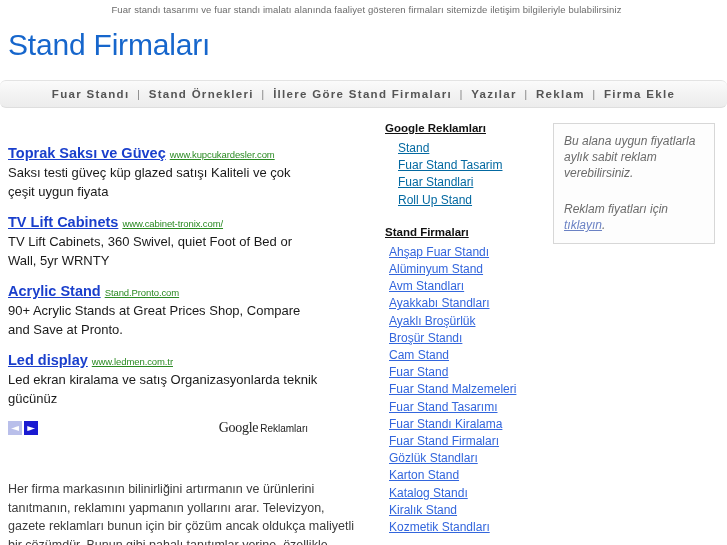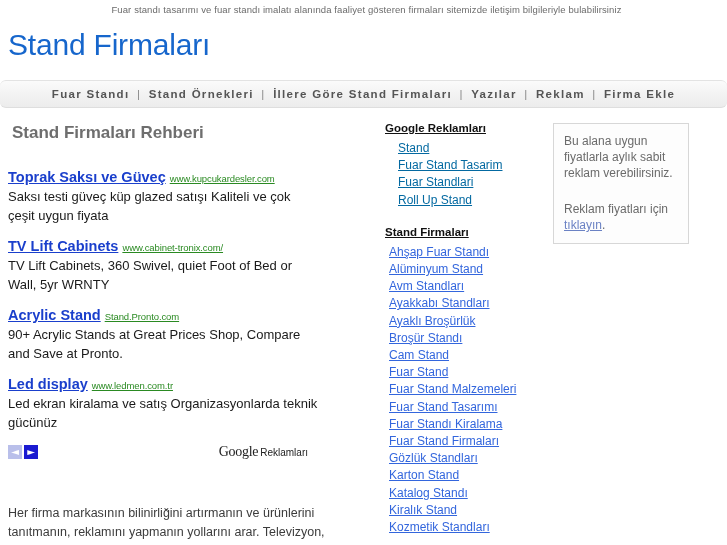--- a/index.html
+++ b/index.html
@@ -206,24 +206,25 @@
     text-decoration: underline;
     cursor: pointer;
   }
   .linkbox.ads .link-list a { color: #0369a1; margin-left: 9px; }
   .section-gap { height: 14px; }
 
   
   .promo-box {
     border: 1px solid #d7d7d7;
     background: #fdfdfd;
-    width: 136px;
+    width: 162px;
     padding: 9px 10px 10px 10px;
     box-sizing: border-box;
     margin-top: 3px;
+    font-style: italic;
   }
   .promo-line {
     font-size: 12px;
     color: #6b6b6b;
     line-height: 16px;
   }
   .promo-line.second { margin-top: 20px; }
   .promo-link {
     color: #6b82c4;
     text-decoration: underline;
@@ -250,21 +251,20 @@
     <span class="nav-link">Reklam</span>
     <span class="nav-sep">|</span>
     <span class="nav-link">Firma Ekle</span>
   </div>
 </nav>
 
 <div class="layout">
 
   <div class="col-left">
 
-    <h1 class="page-heading">Stand Firmaları Rehberi</h1>
 
     <div class="ads-block">
 
       <div class="ad-item">
         <span class="ad-title">Toprak Saksı ve Güveç</span><span class="ad-url">www.kupcukardesler.com</span>
         <div class="ad-desc">Saksı testi güveç küp glazed satışı Kaliteli ve çok çeşit uygun fiyata</div>
       </div>
 
       <div class="ad-item">
         <span class="ad-title">TV Lift Cabinets</span><span class="ad-url">www.cabinet-tronix.com/</span>

